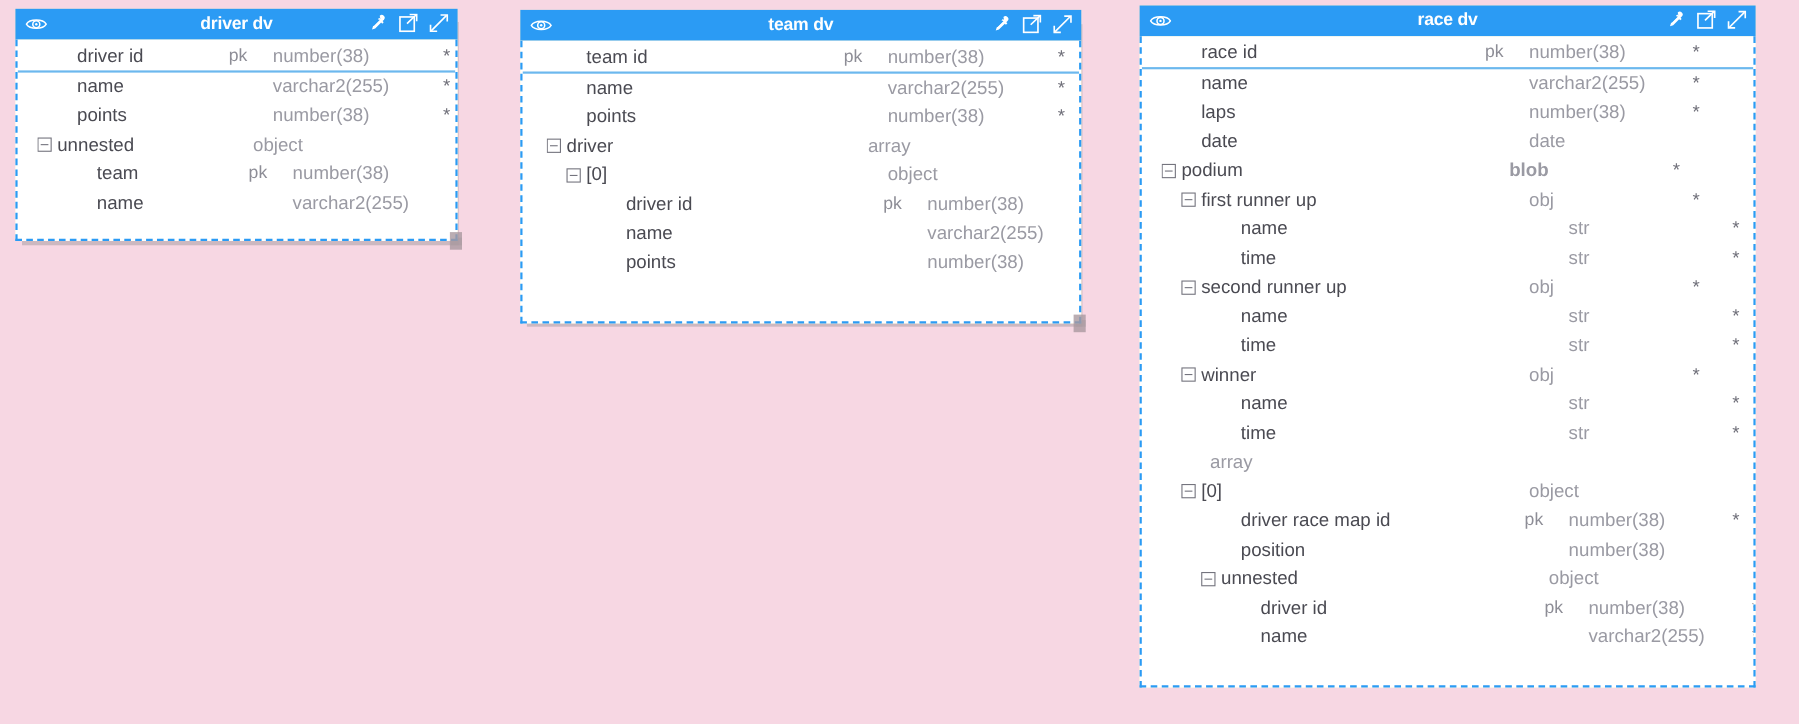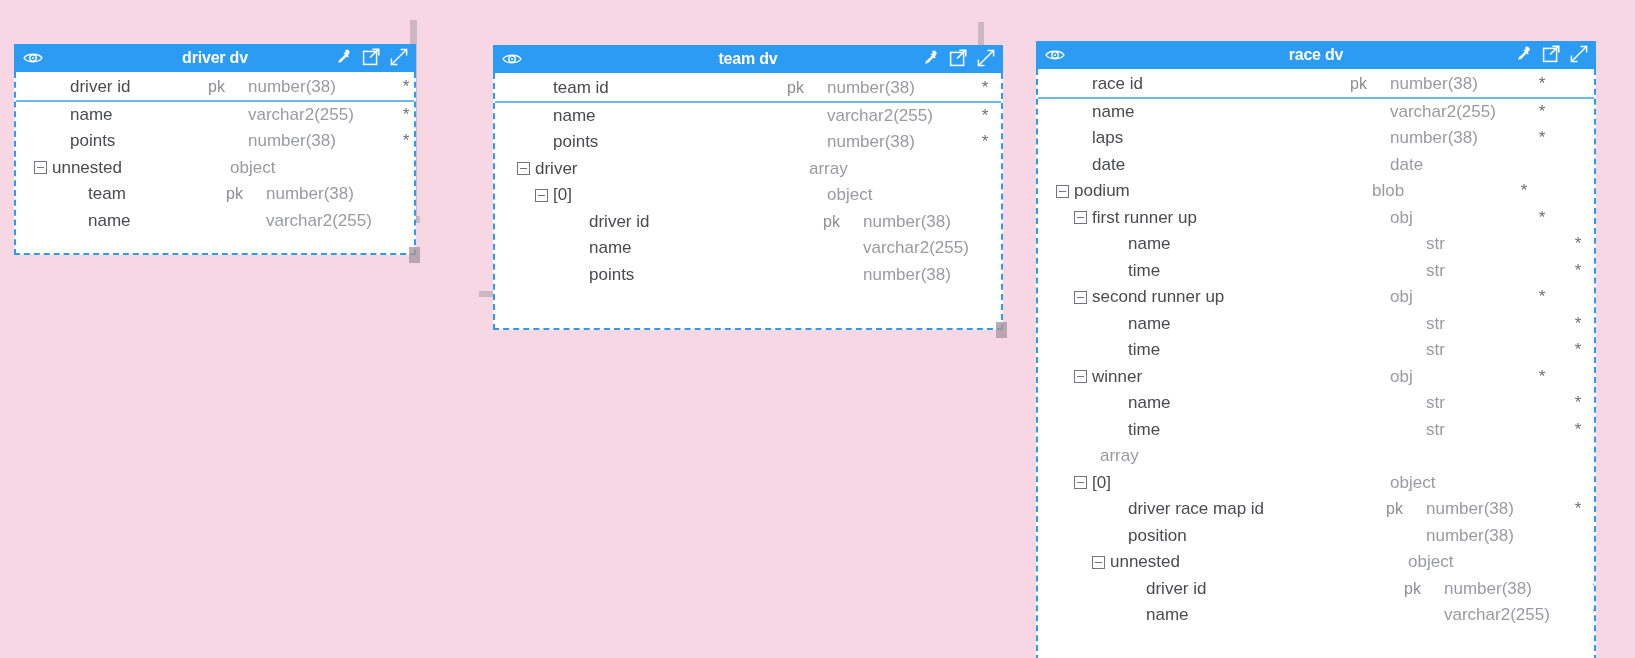--- a/index.html
+++ b/index.html
@@ -14,21 +14,20 @@
     font-family: "Liberation Sans", sans-serif;
     overflow: hidden;
     position: relative;
   }
 
   
   .panel {
     position: absolute;
     box-sizing: border-box;
     background: #fef9c3;
-    margin-top: 36px;
   }
   .panel-shadow {
     position: absolute;
     background: #b7a7ad;
     opacity: .65;
   }
 
   .titlebar {
     height: 28px;
     background: #2b9bf4;
@@ -257,21 +256,21 @@
           <div class="col-req" style="width: 24px;">*</div>
         </div>
       </div>
   </div>
   <div class="grip"></div>
 </div>
 
 <div class="panel-shadow" style="left:479px; top:291px; width:508px; height:6px;"></div>
 <div class="panel-shadow" style="left:978px; top:22px; width:6px; height:275px;"></div>
 
-<div class="panel" id="panel-1" style="left:493px; top:9px; width:510px; height:285px;">
+<div class="panel" id="panel-1" style="left:473px; top:9px; width:510px; height:285px;">
   <div class="titlebar">
     <span class="tb-icon">
       <svg width="20" height="14" viewBox="0 0 20 14">
         <path d="M1 7 C4 2, 16 2, 19 7 C16 12, 4 12, 1 7 Z" fill="none" stroke="#ffffff" stroke-width="1.4"></path>
         <circle cx="10" cy="7" r="3.2" fill="none" stroke="#ffffff" stroke-width="1.4"></circle>
         <circle cx="10" cy="7" r="1.1" fill="#ffffff"></circle>
       </svg>
     </span>
     <span class="title">team dv</span>
     <span class="tb-right">
@@ -443,21 +442,21 @@
           <div class="col-pk" style="width: 40px; margin-left: 4px;"></div>
           <div class="col-type" style="width: 140px;">date</div>
           <div class="col-req" style="width: 24px;"></div>
         </div>
         <div class="row" style="padding-left: 18px;">
           <div class="col-name ind0" style="flex: 0 0 272px;">
             <span class="toggle"></span>
             <span>podium</span>
           </div>
           <div class="col-pk" style="width: 40px; margin-left: 4px;"></div>
-          <div class="col-type" style="width: 140px;">blob</div>
+          <div class="col-type" style="width: 140px; font-weight: bold;">blob</div>
           <div class="col-req" style="width: 24px;">*</div>
         </div>
         <div class="row" style="padding-left: 18px;">
           <div class="col-name ind1" style="flex: 0 0 272px;">
             <span class="toggle"></span>
             <span>first runner up</span>
           </div>
           <div class="col-pk" style="width: 40px; margin-left: 4px;"></div>
           <div class="col-type" style="width: 140px;">obj</div>
           <div class="col-req" style="width: 24px;">*</div>

